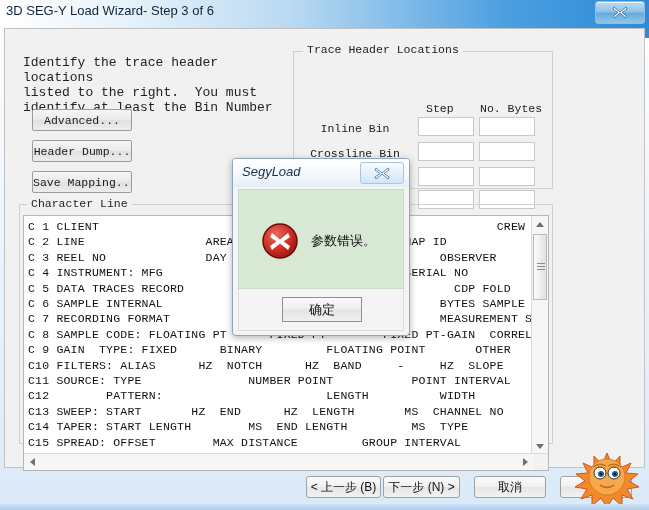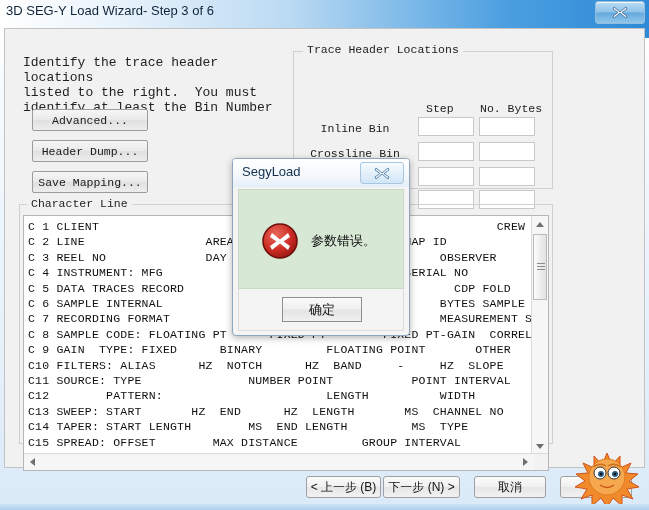--- a/index.html
+++ b/index.html
@@ -64,21 +64,21 @@
     font-size: 13px;
     line-height: 15px;
     color: #222222;
     white-space: pre-wrap;
   }
 
   
   .sidebtn {
     position: absolute;
     left: 27px;
-    width: 116px; height: 22px;
+    width: 100px; height: 22px;
     background: linear-gradient(to bottom, #f6f6f6 0%, #eaeaea 48%, #e0e0e0 52%, #ededed 100%);
     border: 1px solid #9c9c9c;
     border-radius: 2px;
     font-family: "Liberation Mono", monospace;
     font-size: 11.5px;
     color: #1a1a1a;
     text-align: center;
     line-height: 22px;
     box-sizing: border-box;
     overflow: hidden;
@@ -265,20 +265,21 @@
     box-shadow: 0 2px 7px rgba(0,0,0,0.30);
     box-sizing: border-box;
   }
   #modal-titlebar {
     position: absolute;
     left: 0; top: 0;
     width: 176px; height: 28px;
     background: linear-gradient(to bottom, #ffffff 0%, #f4f8fc 60%, #e4eef7 100%);
     border-top-left-radius: 3px;
     border-top-right-radius: 3px;
+    font-style: italic;
   }
   #modal-title {
     position: absolute;
     left: 9px; top: 5px;
     font-family: "Liberation Sans", sans-serif;
     font-size: 13px;
     color: #12304e;
     white-space: nowrap;
   }
   #modal-close {

